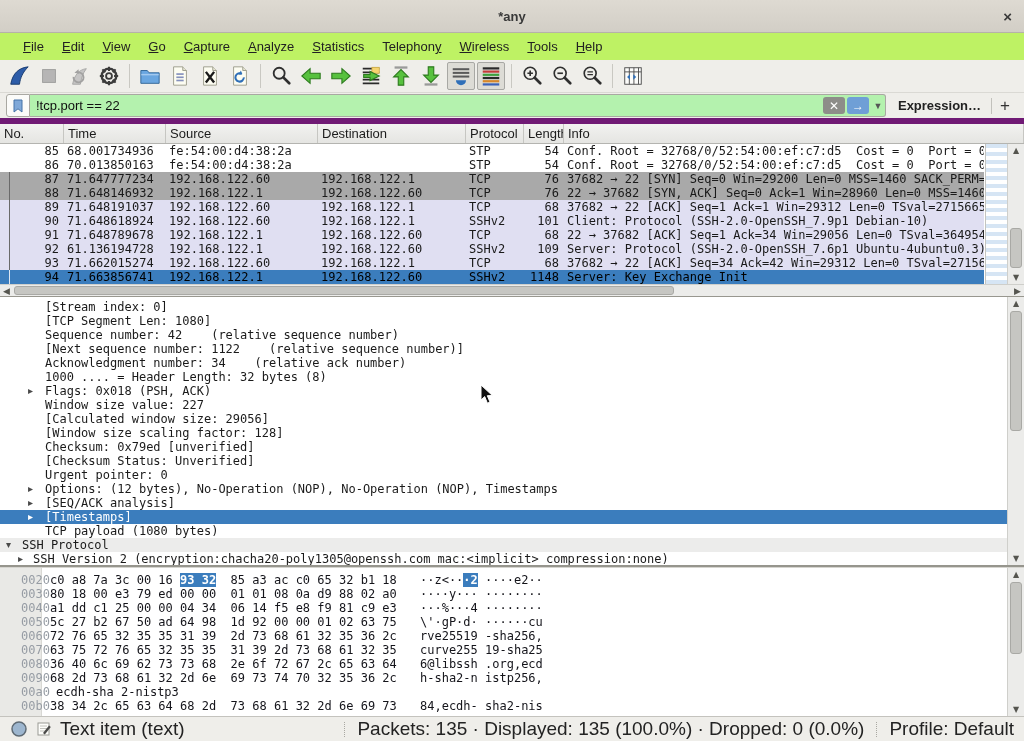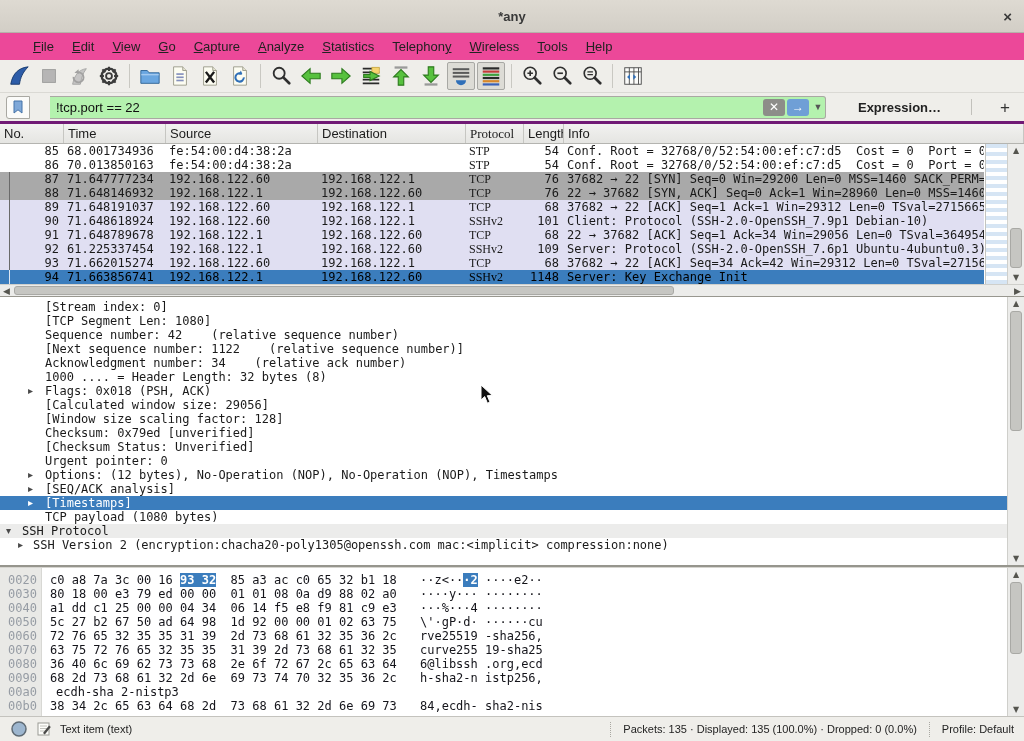--- a/index.html
+++ b/index.html
@@ -7,33 +7,33 @@
   body { font-family:"Liberation Sans", sans-serif; font-size:13px; color:#1a1a1a; }
   .app { width:1024px; height:741px; display:flex; flex-direction:column; background:#efeeea; position:relative; }
 
   
   .titlebar { height:33px; background:linear-gradient(#dedad2,#d2cec6); border-bottom:1px solid #b6b2aa;
               display:flex; align-items:center; justify-content:center; position:relative; }
   .title { font-weight:bold; color:#383838; }
   .closebtn { position:absolute; right:12px; top:8px; font-size:15px; font-weight:bold; color:#3a3a3a; cursor:default; }
 
   
-  .menubar { height:27px; display:flex; align-items:stretch; background:#ec4899; padding-left:24px; }
+  .menubar { height:27px; display:flex; align-items:stretch; background:#bef264; padding-left:14px; }
   .menu-item { padding:0 9px; line-height:27px; color:#222; }
 
   
   .toolbar { height:33px; display:flex; align-items:center; padding-left:4px; background:#efeeea; border-bottom:1px solid #dad9d4; }
   .tbbtn { width:28px; height:28px; display:flex; align-items:center; justify-content:center; margin:0 1px; border:1px solid transparent; }
   .tbbtn svg { width:22px; height:22px; }
   .tbbtn.pressed { border:1px solid #a8a8a4; background:#dddcd6; border-radius:2px; }
   .tbbtn.disabled { opacity:.8; }
   .tbsep { width:1px; height:24px; background:#c9c8c2; margin:0 5px; }
 
   
-  .filterbar { height:31px; display:flex; align-items:center; padding:0 6px; background:#efeeea; border-bottom:3px solid #701a75;gap:20px; }
+  .filterbar { height:31px; display:flex; align-items:center; padding:0 6px; background:#efeeea; border-bottom:6px solid #701a75; }
   .bookmarkbtn { width:24px; height:23px; border:1px solid #a9a8a2; border-radius:3px 0 0 3px; background:#fbfbf9;
                  display:flex; align-items:center; justify-content:center; }
   .filterfield { flex:1; height:23px; display:flex; align-items:center; border:1px solid #a9a8a2; border-left:none;
                  border-radius:0 3px 3px 0; background:var(--filter-green); overflow:hidden; }
   .filterinput { flex:1; height:100%; border:none; outline:none; background:transparent; font-family:"Liberation Sans",sans-serif;
                  font-size:13px; padding-left:6px; color:#101010; }
   .fbtn { width:22px; height:17px; margin-right:2px; border-radius:3px; display:flex; align-items:center; justify-content:center;
           font-size:12px; color:#fff; }
   .fclear { background:#8d8d89; }
   .fapply { background:#6f9fd6; }
@@ -42,21 +42,21 @@
   .fsep { width:1px; height:16px; background:#c2c1bc; }
   .addbtn { border:none; background:transparent; font-size:17px; color:#333; margin:0 8px; line-height:23px; }
 
   
   .packetlist { height:173px; position:relative; background:#fff; border-bottom:1px solid #98978f; }
   .plheader { height:20px; display:flex; background:linear-gradient(#f2f2f0,#e5e5e2); border-bottom:1px solid #b4b4b0; width:1024px; }
   .phc { border-right:1px solid #c6c6c2; padding:2px 0 0 4px; font-size:13px; color:#1c1c1c; overflow:hidden; white-space:nowrap; flex-shrink:0; }
   .plbody { height:140px; position:relative; width:984px; overflow:hidden; }
   .plrow { display:flex; height:14px; line-height:14px; font-family:"DejaVu Sans Mono",monospace; font-size:12px; white-space:pre; overflow:hidden; width:984px; }
   .pc { overflow:hidden; flex-shrink:0; }
-  .c0 { width:64px; } .c1 { width:102px; } .c2 { width:152px; } .c3 { width:148px; } .c4 { width:58px;font-family:Liberation Serif, serif; } .c5 { width:40px; } .c6 { flex:1; }
+  .c0 { width:64px; } .c1 { width:102px; } .c2 { width:152px; } .c3 { width:148px; } .c4 { width:58px; } .c5 { width:40px; } .c6 { flex:1; }
   .pc.c0 { text-align:right; padding-right:5px; position:relative; }
   .pc.c1,.pc.c2,.pc.c3,.pc.c4,.pc.c6 { padding-left:3px; }
   .pc.c5 { text-align:right; padding-right:5px; }
   .row-default { background:#ffffff; }
   .row-syn { background:var(--syn-row); }
   .row-tcp { background:var(--tcp-row); }
   .row-sel { background:var(--sel); color:#000000; }
   .plrow.conv .pc.c0::after { content:''; position:absolute; left:9px; top:0; bottom:0; width:1px; background:#6a6a6a; }
   .plrow.row-sel.conv .pc.c0::after { background:#dce6f2; }
   .minimap { position:absolute; top:20px; right:17px; width:22px; height:140px; border-left:1px solid #c4c4c0;
@@ -75,27 +75,27 @@
   .darrow { flex-shrink:0; font-family:"DejaVu Sans",sans-serif; font-size:10px; color:#4a4a4a; }
   .dline.sel { background:var(--sel); color:#fff; }
   .dline.sel .darrow { color:#fff; }
   .dline.band { background:#ececeb; }
 
   
   .hexpane { height:149px; background:#fff; position:relative; overflow:hidden; border-top:1px solid #d6d5d0; }
   .hexgutter { position:absolute; left:0; top:0; bottom:0; width:42px; background:#e9e9e6; border-right:1px solid #d8d8d4; }
   .hexlines { position:relative; padding-top:5px; }
   .hxline { height:14px; line-height:14px; font-family:"DejaVu Sans Mono",monospace; font-size:12px; white-space:pre; display:flex; }
-  .hxoff { width:42px; padding-left:8px; color:#969ca4; flex-shrink:0; }
+  .hxoff { width:42px; padding-left:21px; color:#969ca4; flex-shrink:0; }
   .hxbytes { width:356px; margin-left:8px; flex-shrink:0; color:#14141a; }
   .hxasc { margin-left:14px; color:#14141a; }
   .hl { background:var(--sel); color:#fff;font-weight:bold; }
 
   
-  .statusbar { height:25px; background:#efeeea; border-top:1px solid #c4c3be; display:flex; align-items:center; font-size:11px; }
+  .statusbar { height:25px; background:#efeeea; border-top:1px solid #c4c3be; display:flex; align-items:center; font-size:19px; }
   .sb-left { display:flex; align-items:center; gap:8px; padding-left:10px; flex:1; }
   .sb-right { display:flex; align-items:center; padding-right:10px; }
   .dotsep { width:1px; height:15px; border-left:1px dotted #a9a8a2; margin:0 12px; }
   .sb-text { color:#232323; }
 
   .cursor { position:absolute; left:480px; top:384px; z-index:50; pointer-events:none; }
 </style>
 </head>
 <body>
 
@@ -295,21 +295,21 @@
         <div class="phc c6">Info</div>
       </div>
     <div class="plbody" id="plbody">
         <div class="plrow row-default"><span class="pc c0">85</span><span class="pc c1">68.001734936</span><span class="pc c2">fe:54:00:d4:38:2a</span><span class="pc c3"></span><span class="pc c4">STP</span><span class="pc c5">54</span><span class="pc c6">Conf. Root = 32768/0/52:54:00:ef:c7:d5  Cost = 0  Port = 0x8001</span></div>
         <div class="plrow row-default"><span class="pc c0">86</span><span class="pc c1">70.013850163</span><span class="pc c2">fe:54:00:d4:38:2a</span><span class="pc c3"></span><span class="pc c4">STP</span><span class="pc c5">54</span><span class="pc c6">Conf. Root = 32768/0/52:54:00:ef:c7:d5  Cost = 0  Port = 0x8001</span></div>
         <div class="plrow row-syn conv"><span class="pc c0">87</span><span class="pc c1">71.647777234</span><span class="pc c2">192.168.122.60</span><span class="pc c3">192.168.122.1</span><span class="pc c4">TCP</span><span class="pc c5">76</span><span class="pc c6">37682 → 22 [SYN] Seq=0 Win=29200 Len=0 MSS=1460 SACK_PERM=1 TSval=2715665013 TSecr=0 WS=128</span></div>
         <div class="plrow row-syn conv"><span class="pc c0">88</span><span class="pc c1">71.648146932</span><span class="pc c2">192.168.122.1</span><span class="pc c3">192.168.122.60</span><span class="pc c4">TCP</span><span class="pc c5">76</span><span class="pc c6">22 → 37682 [SYN, ACK] Seq=0 Ack=1 Win=28960 Len=0 MSS=1460 SACK_PERM=1</span></div>
         <div class="plrow row-tcp conv"><span class="pc c0">89</span><span class="pc c1">71.648191037</span><span class="pc c2">192.168.122.60</span><span class="pc c3">192.168.122.1</span><span class="pc c4">TCP</span><span class="pc c5">68</span><span class="pc c6">37682 → 22 [ACK] Seq=1 Ack=1 Win=29312 Len=0 TSval=2715665013 TSecr=3649546189</span></div>
         <div class="plrow row-tcp conv"><span class="pc c0">90</span><span class="pc c1">71.648618924</span><span class="pc c2">192.168.122.60</span><span class="pc c3">192.168.122.1</span><span class="pc c4">SSHv2</span><span class="pc c5">101</span><span class="pc c6">Client: Protocol (SSH-2.0-OpenSSH_7.9p1 Debian-10)</span></div>
         <div class="plrow row-tcp conv"><span class="pc c0">91</span><span class="pc c1">71.648789678</span><span class="pc c2">192.168.122.1</span><span class="pc c3">192.168.122.60</span><span class="pc c4">TCP</span><span class="pc c5">68</span><span class="pc c6">22 → 37682 [ACK] Seq=1 Ack=34 Win=29056 Len=0 TSval=3649546190 TSecr=2715665014</span></div>
-        <div class="plrow row-tcp conv"><span class="pc c0">92</span><span class="pc c1">61.225337454</span><span class="pc c2">192.168.122.1</span><span class="pc c3">192.168.122.60</span><span class="pc c4">SSHv2</span><span class="pc c5">109</span><span class="pc c6">Server: Protocol (SSH-2.0-OpenSSH_7.6p1 Ubuntu-4ubuntu0.3)</span></div>
+        <div class="plrow row-tcp conv"><span class="pc c0">92</span><span class="pc c1">61.136194728</span><span class="pc c2">192.168.122.1</span><span class="pc c3">192.168.122.60</span><span class="pc c4">SSHv2</span><span class="pc c5">109</span><span class="pc c6">Server: Protocol (SSH-2.0-OpenSSH_7.6p1 Ubuntu-4ubuntu0.3)</span></div>
         <div class="plrow row-tcp conv"><span class="pc c0">93</span><span class="pc c1">71.662015274</span><span class="pc c2">192.168.122.60</span><span class="pc c3">192.168.122.1</span><span class="pc c4">TCP</span><span class="pc c5">68</span><span class="pc c6">37682 → 22 [ACK] Seq=34 Ack=42 Win=29312 Len=0 TSval=2715665027 TSecr=3649546203</span></div>
         <div class="plrow row-sel conv"><span class="pc c0">94</span><span class="pc c1">71.663856741</span><span class="pc c2">192.168.122.1</span><span class="pc c3">192.168.122.60</span><span class="pc c4">SSHv2</span><span class="pc c5">1148</span><span class="pc c6">Server: Key Exchange Init</span></div>
       </div>
     <div class="minimap"></div>
     <div class="vscroll" style="top:20px; right:0; height:140px;">
       <div class="sarrow" style="top:2px;">▲</div>
       <div class="vthumb" style="top:84px; height:40px;"></div>
       <div class="sarrow" style="bottom:2px;">▼</div>
     </div>
     <div class="plhscroll">
@@ -321,20 +321,21 @@
 
   <div class="details">
     <div class="detlines" id="detlines">
         <div class="dline"><span class="darrow" style="margin-left: 28px; width: 17px;"></span><span class="dtext">[Stream index: 0]</span></div>
         <div class="dline"><span class="darrow" style="margin-left: 28px; width: 17px;"></span><span class="dtext">[TCP Segment Len: 1080]</span></div>
         <div class="dline"><span class="darrow" style="margin-left: 28px; width: 17px;"></span><span class="dtext">Sequence number: 42    (relative sequence number)</span></div>
         <div class="dline"><span class="darrow" style="margin-left: 28px; width: 17px;"></span><span class="dtext">[Next sequence number: 1122    (relative sequence number)]</span></div>
         <div class="dline"><span class="darrow" style="margin-left: 28px; width: 17px;"></span><span class="dtext">Acknowledgment number: 34    (relative ack number)</span></div>
         <div class="dline"><span class="darrow" style="margin-left: 28px; width: 17px;"></span><span class="dtext">1000 .... = Header Length: 32 bytes (8)</span></div>
         <div class="dline"><span class="darrow" style="margin-left: 28px; width: 17px;">▸</span><span class="dtext">Flags: 0x018 (PSH, ACK)</span></div>
+        <div class="dline"><span class="darrow" style="margin-left: 28px; width: 17px;"></span><span class="dtext">Window size value: 227</span></div>
         <div class="dline"><span class="darrow" style="margin-left: 28px; width: 17px;"></span><span class="dtext">[Calculated window size: 29056]</span></div>
         <div class="dline"><span class="darrow" style="margin-left: 28px; width: 17px;"></span><span class="dtext">[Window size scaling factor: 128]</span></div>
         <div class="dline"><span class="darrow" style="margin-left: 28px; width: 17px;"></span><span class="dtext">Checksum: 0x79ed [unverified]</span></div>
         <div class="dline"><span class="darrow" style="margin-left: 28px; width: 17px;"></span><span class="dtext">[Checksum Status: Unverified]</span></div>
         <div class="dline"><span class="darrow" style="margin-left: 28px; width: 17px;"></span><span class="dtext">Urgent pointer: 0</span></div>
         <div class="dline"><span class="darrow" style="margin-left: 28px; width: 17px;">▸</span><span class="dtext">Options: (12 bytes), No-Operation (NOP), No-Operation (NOP), Timestamps</span></div>
         <div class="dline"><span class="darrow" style="margin-left: 28px; width: 17px;">▸</span><span class="dtext">[SEQ/ACK analysis]</span></div>
         <div class="dline sel"><span class="darrow" style="margin-left: 28px; width: 17px;">▸</span><span class="dtext">[Timestamps]</span></div>
         <div class="dline"><span class="darrow" style="margin-left: 28px; width: 17px;"></span><span class="dtext">TCP payload (1080 bytes)</span></div>
         <div class="dline band"><span class="darrow" style="margin-left: 6px; width: 16px;">▾</span><span class="dtext">SSH Protocol</span></div>

